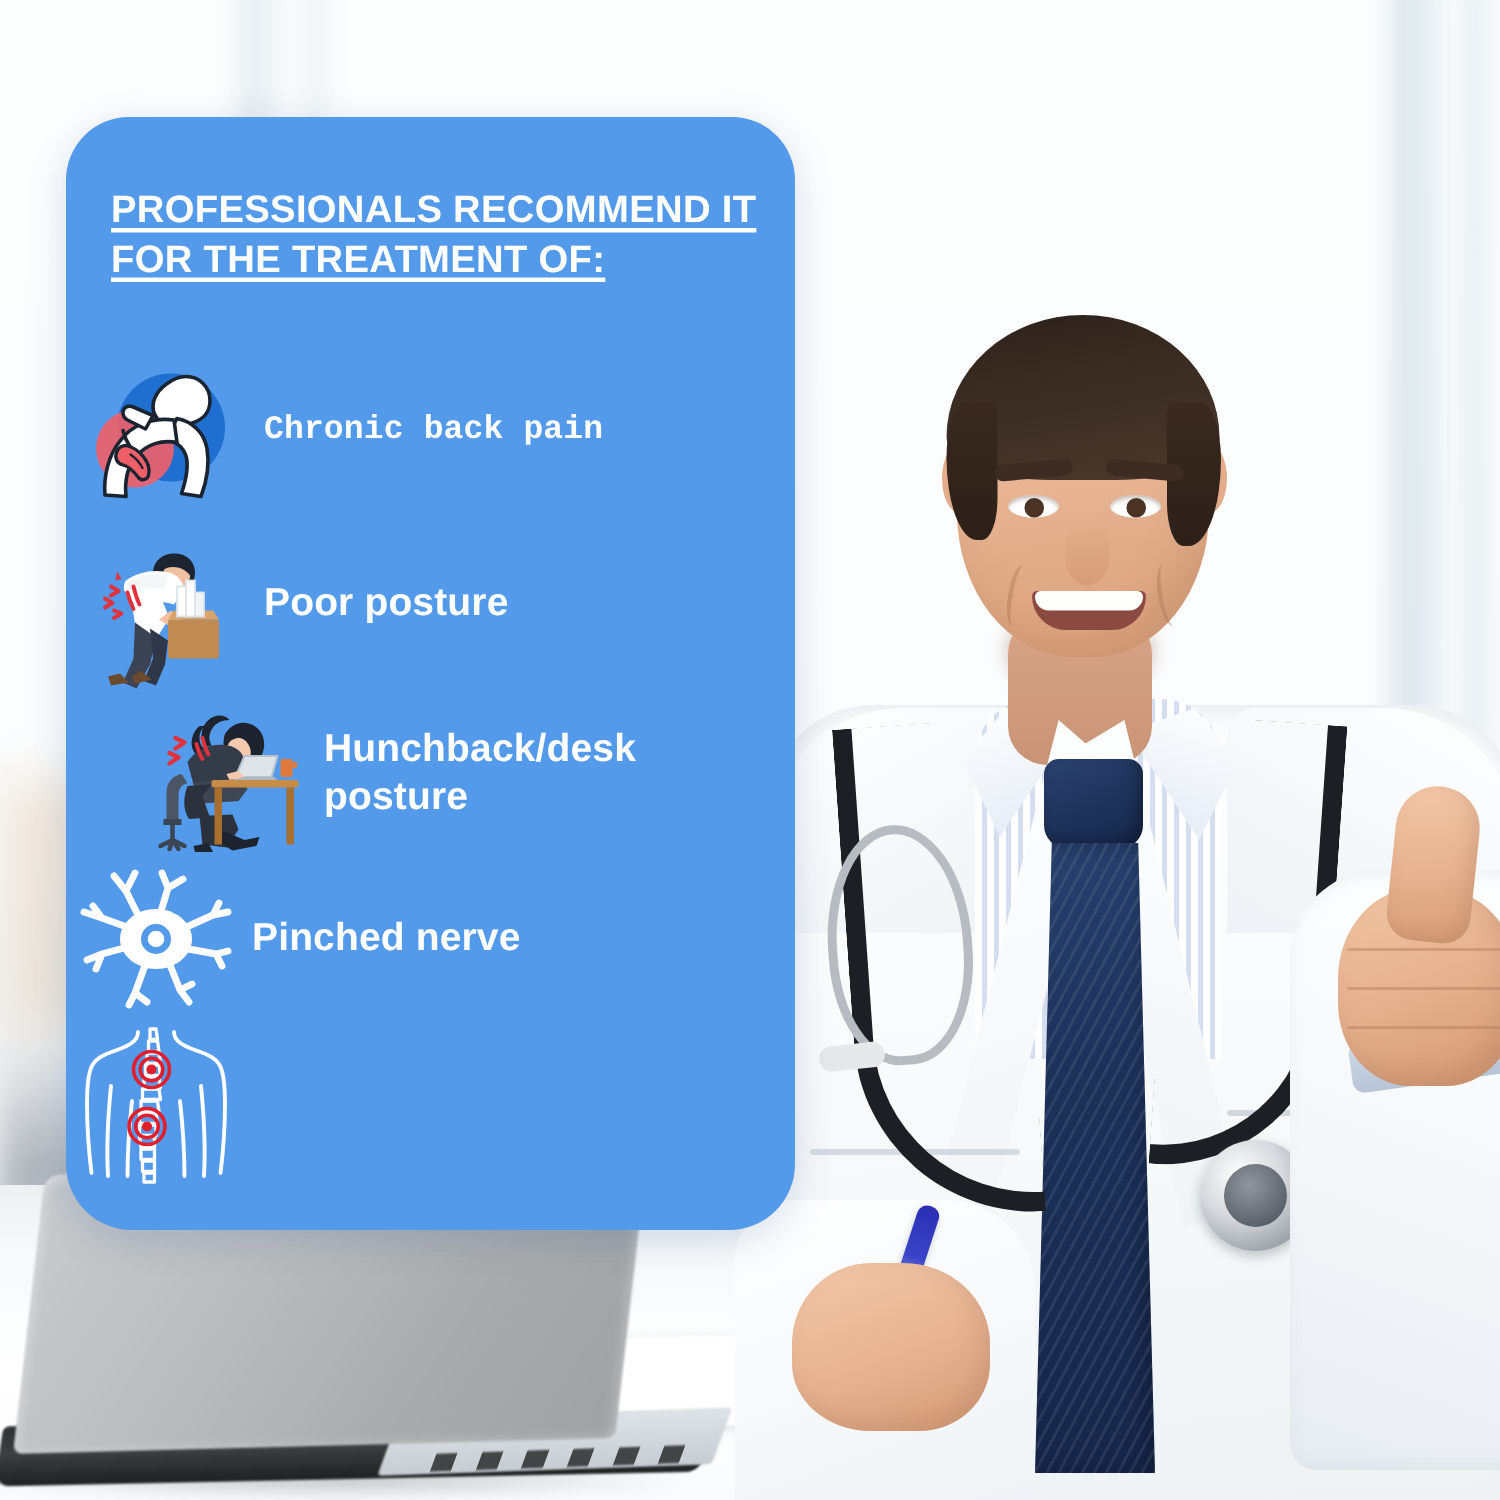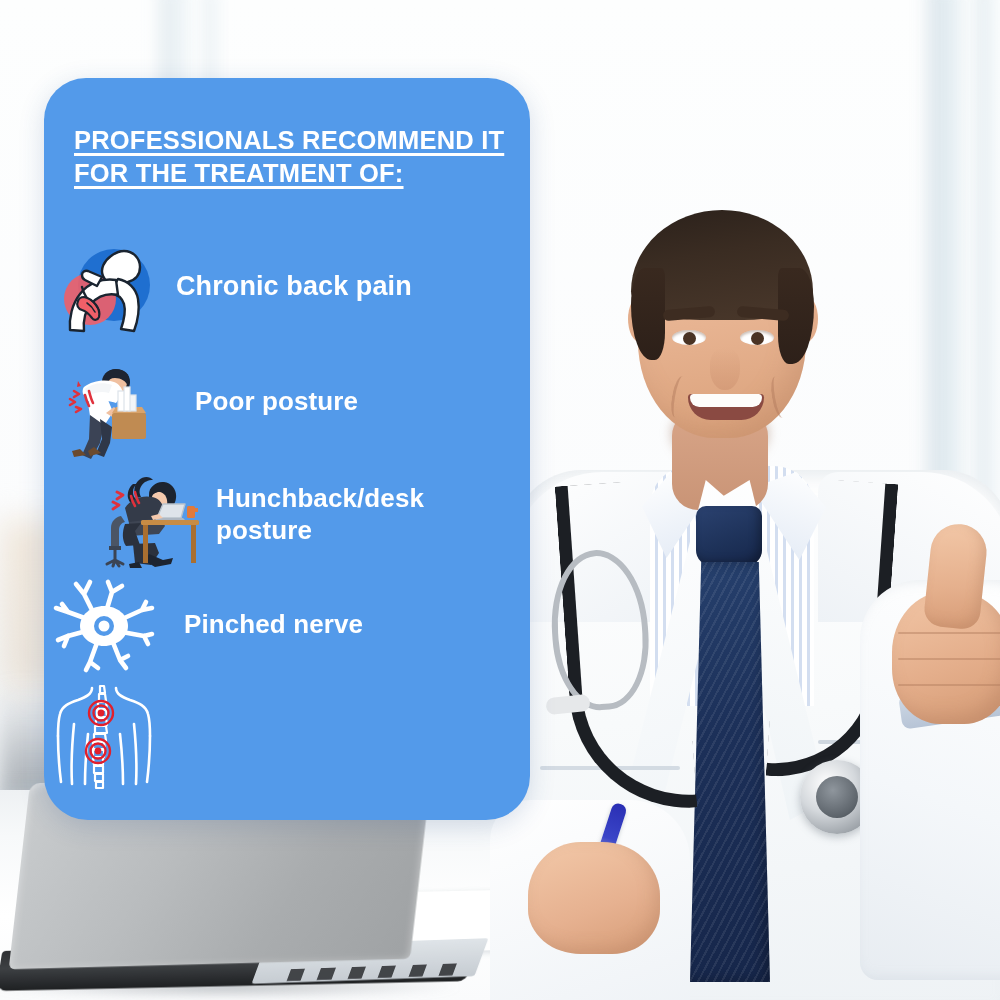--- a/index.html
+++ b/index.html
@@ -442,45 +442,45 @@
 
   .list { position: absolute; left: 0; top: 150px; width: 486px; }
 
   .list-item {
     display: flex;
     align-items: center;
     width: 486px;
   }
   
   .li-1 { height: 118px; }
-  .li-2 { height: 110px; gap: 19px; }
+  .li-2 { height: 110px; }
   .li-3 { height: 116px; padding-left: 44px; }
   .li-4 { height: 104px; }
   .li-5 { height: 122px; }
 
   .li-icon {
     flex: 0 0 auto;
     width: 120px;
     display: flex;
     justify-content: center;
     align-items: center;
   }
   .li-text {
     color: #ffffff;
     font-size: 26px;
     font-weight: 700;
     line-height: 1.24;
     letter-spacing: .1px;
     padding-right: 14px;
   }
   .li-1 .li-icon { width: 124px; }
-  .li-1 .li-text { font-size: 27px; margin-left: 8px; }
+  .li-1 .li-text { font-size: 22px; margin-left: 8px; font-family: Liberation Mono, monospace; }
   .li-2 .li-text { margin-left: 12px; }
   .li-3 .li-text { margin-left: 8px; max-width: 270px; }
-  .li-4 .li-text { margin-left: 20px; }
+  .li-4 .li-text { margin-left: 4px; }
   .li-5 .li-text { font-size: 25px; margin-left: 0px; max-width: 330px; }
 
   svg { display: block; overflow: visible; }
 </style>
 </head>
 <body>
 
 <div id="poster">
 
   <div class="photo-bg">

